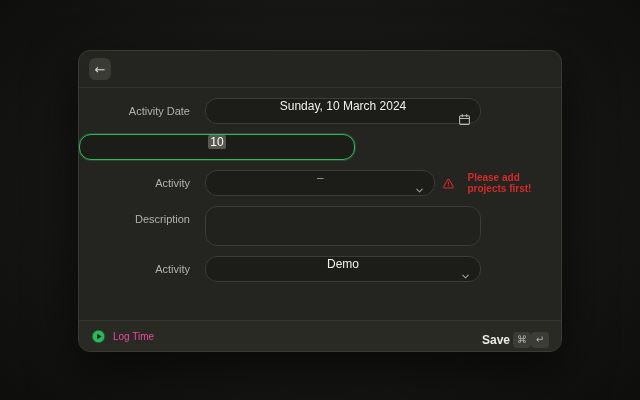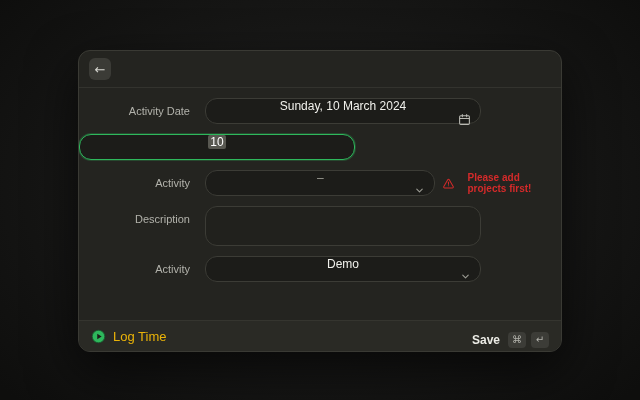--- a/index.html
+++ b/index.html
@@ -126,28 +126,27 @@
     flex: 0 0 30px;
     height: 30px;
     background: #2a2a25;
     border-top: 1px solid #35352f;
     display: flex;
     align-items: center;
     padding: 0 12px;
     gap: 7px;
   }
   .footer-action-label {
-    color: #eab308;
-    font-size: 13px;
+    color: #ec4899;
+    font-size: 10px;
   }
   .footer-right {
     margin-left: auto;
     display: flex;
     align-items: center;
-    gap: 5px;
     margin-top: 8px;
   }
   .save-label {
     color: #ececе6;
     color: #ecece6;
     font-size: 12px;
     font-weight: 600;
     margin-right: 3px;
     cursor: pointer;
   }

